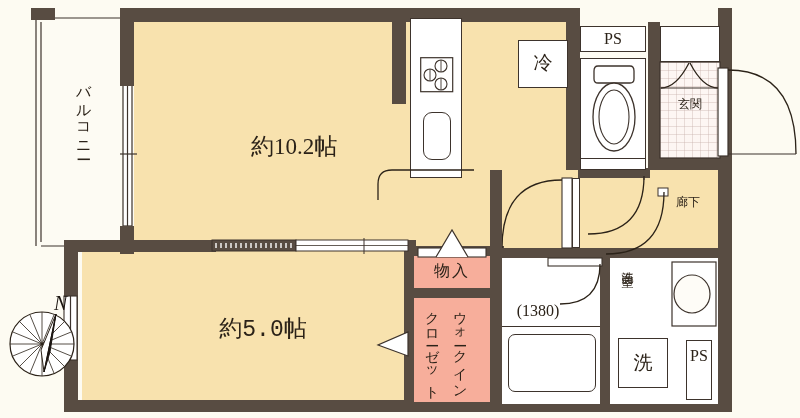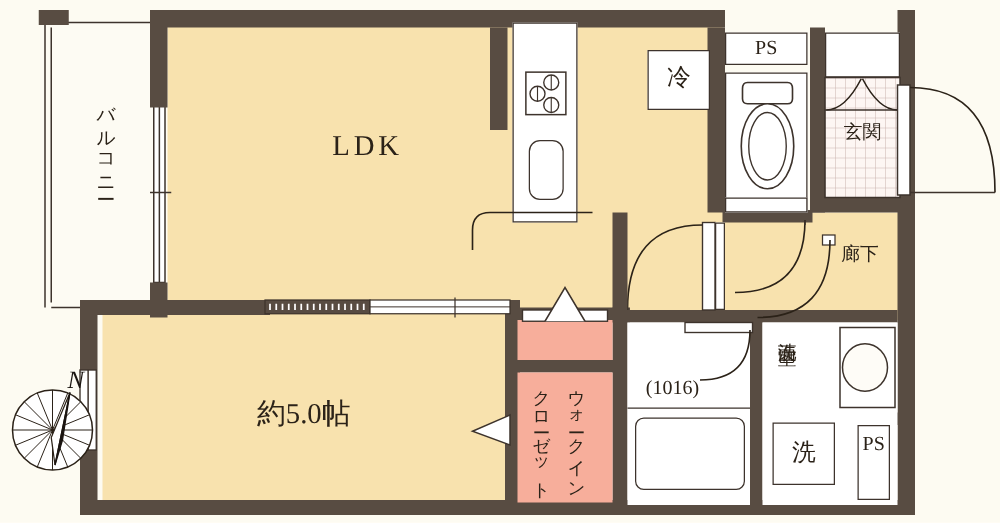--- a/index.html
+++ b/index.html
@@ -12,21 +12,21 @@
   .pink{background:#f7ae9b;}
   .wall{background:#584c42;}
   .thinline{background:#3d332c;}
   .box{border:1.4px solid #3d332c;background:#ffffff;}
   .boxr{border:1.4px solid #3d332c;background:#ffffff;border-radius:9px;}
   
   .lbl{position:absolute;color:#2b2218;text-align:center;line-height:1.12;white-space:pre;}
   .vert{writing-mode:vertical-rl;text-orientation:upright;letter-spacing:2px;}
   .f22{font-size:23px;}
   .f19{font-size:19px;}
-  .f17{font-size:15px;}
+  .f17{font-size:12px;}
   .f16{font-size:16px;}
   .f15{font-size:15px;}
   .f14{font-size:14px;}
   svg{display:block;overflow:visible;}
   .arc{fill:none;stroke:#2b2218;stroke-width:1.3;}
   .sashline{stroke:#3d332c;stroke-width:1.2;fill:none;}
 </style>
 </head>
 <body>
 
@@ -105,21 +105,21 @@
   </svg>
   <div class="abs boxr" style="left:423px;top:112px;width:28px;height:48px;"></div>
   <svg class="abs" style="left:376px;top:168px;" width="100" height="34">
     <path d="M 98 2 L 16 2 Q 2 2 2 16 L 2 32" class="arc"></path>
   </svg>
   <div class="abs wall" style="left:392px;top:22px;width:14px;height:82px;"></div>
 
   <div class="abs box" style="left:518px;top:40px;width:50px;height:48px;"></div>
   <div class="lbl f19" style="left:529px;top:52px;width:28px;">冷</div>
 
-  <div class="lbl f22" style="left:224px;top:104px;width:140px;letter-spacing:3px;">LDK</div>
+  <div class="lbl f22" style="left:214px;top:134px;width:160px;">約10.2帖</div>
 
   <div class="abs box" style="left:580px;top:26px;width:66px;height:26px;"></div>
   <div class="lbl f16" style="left:580px;top:30px;width:66px;">PS</div>
 
   <div class="abs box" style="left:580px;top:58px;width:66px;height:112px;"></div>
   <svg class="abs" style="left:586px;top:62px;" width="56" height="106">
     <path d="M 12 4 L 44 4 Q 48 4 48 9 L 48 17 Q 48 21 44 21 L 12 21 Q 8 21 8 17 L 8 9 Q 8 4 12 4 Z" fill="#fff" stroke="#3d332c" stroke-width="1.3"></path>
     <ellipse cx="28" cy="55" rx="21" ry="34" fill="#fff" stroke="#3d332c" stroke-width="1.3"></ellipse>
     <ellipse cx="28" cy="55" rx="15" ry="27" fill="none" stroke="#3d332c" stroke-width="1.1"></ellipse>
   </svg>
@@ -156,21 +156,21 @@
     <path d="M 58 0 Q 58 58 2 58" class="arc"></path>
     <line x1="58" y1="0" x2="58" y2="4" class="sashline"></line>
   </svg>
   <svg class="abs" style="left:600px;top:188px;" width="72" height="72">
     <rect x="58" y="0" width="10" height="8" fill="#fff" stroke="#3d332c" stroke-width="1"></rect>
     <path d="M 64 4 Q 64 66 6 66" class="arc"></path>
   </svg>
   <div class="abs wall" style="left:490px;top:170px;width:12px;height:86px;"></div>
   <div class="abs white" style="left:572px;top:178px;width:8px;height:70px;border:1px solid #3d332c;"></div>
 
-  <div class="lbl f22" style="left:178px;top:318px;width:130px;">約5.0帖</div>
+  <div class="lbl f22" style="left:198px;top:318px;width:130px;font-family:Liberation Mono, monospace;">約5.0帖</div>
 
   <svg class="abs" style="left:212px;top:238px;" width="198" height="16">
     <rect x="0" y="2" width="84" height="11" fill="#584c42" stroke="#3d332c" stroke-width="1"></rect>
     <g>
       <line x1="4" y1="5" x2="4" y2="10" stroke="#ffffff" stroke-width="1.4"></line>
       <line x1="9" y1="5" x2="9" y2="10" stroke="#ffffff" stroke-width="1.4"></line>
       <line x1="14" y1="5" x2="14" y2="10" stroke="#ffffff" stroke-width="1.4"></line>
       <line x1="19" y1="5" x2="19" y2="10" stroke="#ffffff" stroke-width="1.4"></line>
       <line x1="24" y1="5" x2="24" y2="10" stroke="#ffffff" stroke-width="1.4"></line>
       <line x1="29" y1="5" x2="29" y2="10" stroke="#ffffff" stroke-width="1.4"></line>
@@ -193,31 +193,32 @@
   <svg class="abs" style="left:62px;top:296px;" width="18" height="66">
     <rect x="2" y="0" width="13" height="64" fill="#ffffff" stroke="#3d332c" stroke-width="1.1"></rect>
     <line x1="8.5" y1="0" x2="8.5" y2="64" class="sashline"></line>
   </svg>
 
   <svg class="abs" style="left:376px;top:330px;" width="34" height="28">
     <path d="M 32 2 L 32 26 L 2 15 Z" fill="#ffffff" stroke="#3d332c" stroke-width="1.2"></path>
   </svg>
 
   <div class="abs pink" style="left:414px;top:256px;width:76px;height:32px;"></div>
+  <div class="lbl f16" style="left:414px;top:262px;width:76px;letter-spacing:2px;">物入</div>
   <svg class="abs" style="left:418px;top:228px;" width="70" height="30">
     <rect x="0" y="20" width="68" height="9" fill="#ffffff" stroke="#3d332c" stroke-width="1.1"></rect>
     <path d="M 18 29 L 34 2 L 50 29" fill="#ffffff" stroke="#3d332c" stroke-width="1.2"></path>
   </svg>
 
   <div class="abs pink" style="left:414px;top:298px;width:76px;height:104px;"></div>
   <div class="lbl vert f14" style="left:452px;top:302px;">ウォークイン</div>
   <div class="lbl vert f14" style="left:424px;top:302px;">クローゼット</div>
 
   <div class="abs white" style="left:502px;top:258px;width:98px;height:146px;"></div>
-  <div class="lbl f16" style="left:500px;top:302px;width:76px;">(1016)</div>
+  <div class="lbl f16" style="left:500px;top:302px;width:76px;">(1380)</div>
   <svg class="abs" style="left:548px;top:258px;" width="56" height="50">
     <rect x="0" y="0" width="54" height="8" fill="#ffffff" stroke="#3d332c" stroke-width="1.1"></rect>
     <path d="M 52 6 Q 52 46 12 46" class="arc"></path>
   </svg>
   <div class="abs boxr" style="left:508px;top:334px;width:88px;height:58px;border-radius:7px;"></div>
   <div class="abs thinline" style="left:502px;top:326px;width:98px;height:1.4px;background:#3d332c;"></div>
 
   <div class="abs white" style="left:610px;top:258px;width:108px;height:146px;"></div>
   <div class="lbl vert f17" style="left:620px;top:262px;">洗面室</div>
 

